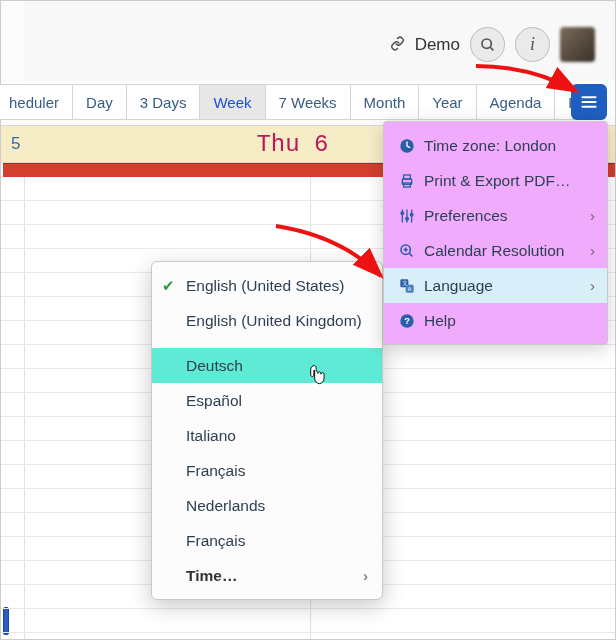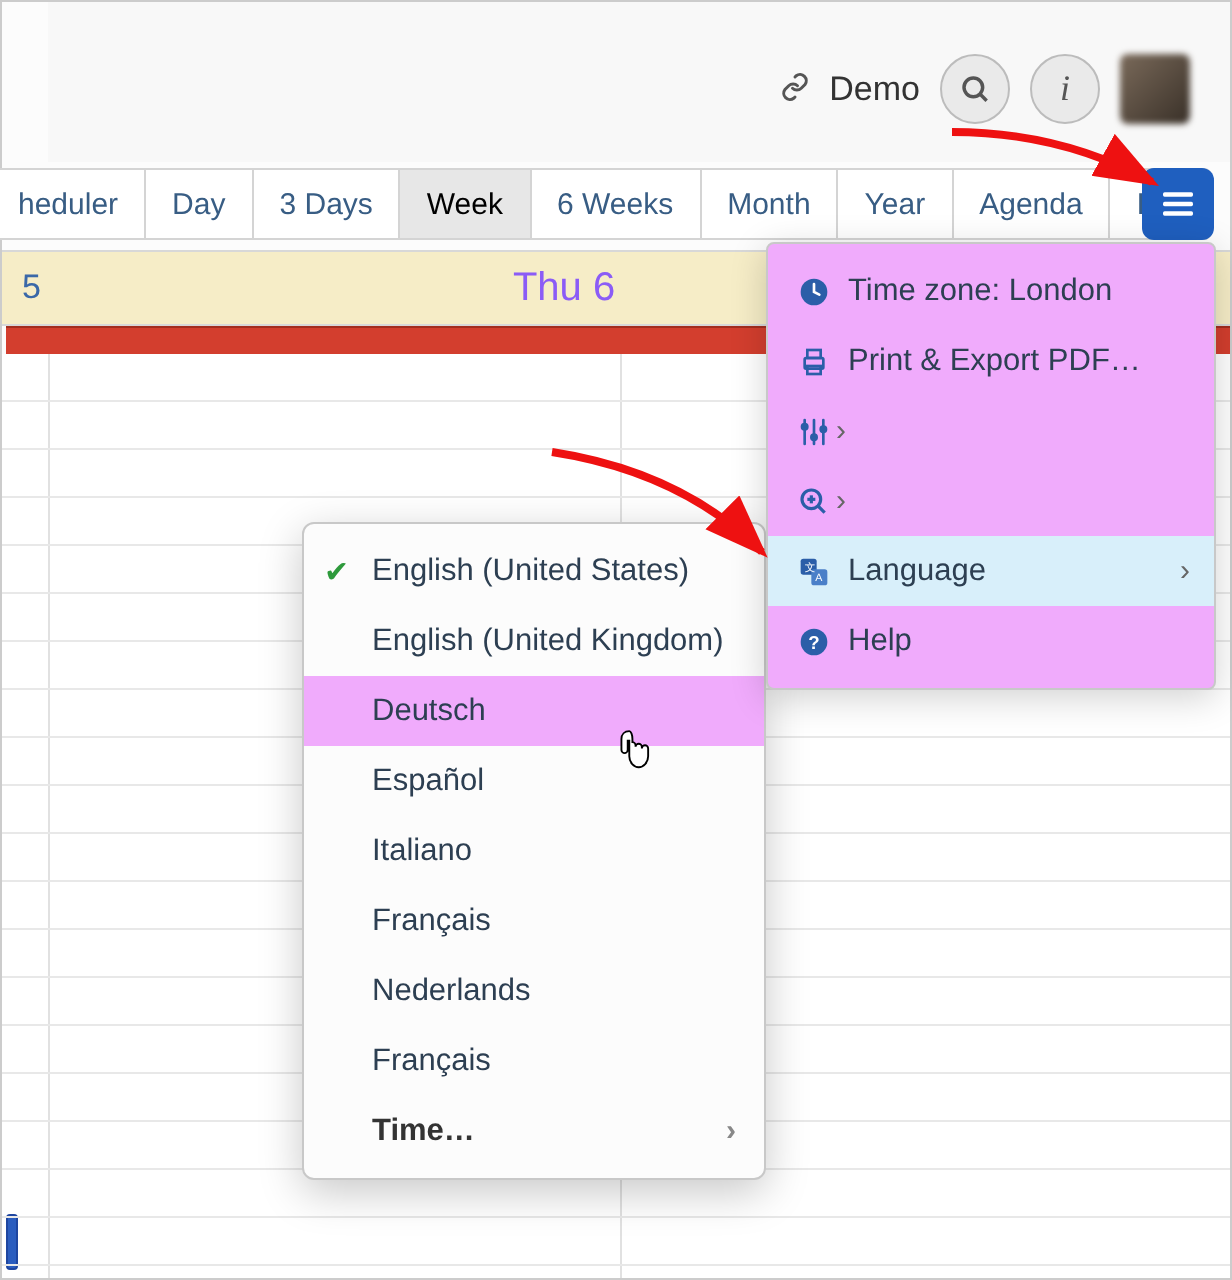--- a/index.html
+++ b/index.html
@@ -12,28 +12,28 @@
   .link-icon { color: #555; font-size: 14px; }
   .demo-label { color: #333; font-size: 17px; }
   .round-btn { width: 35px; height: 35px; border-radius: 50%; border: 1.5px solid #bcbcbc; background: #eaeaea; display: flex; align-items: center; justify-content: center; color: #555; font-style: italic; font-family: Georgia, serif; font-size: 18px; cursor: pointer; }
   .round-btn.search { font-style: normal; }
   .avatar { width: 35px; height: 35px; border-radius: 4px; background: linear-gradient(135deg,#7a6a5a,#393028); position: relative; overflow:hidden; filter: blur(1.5px); }
 
   
   .tabs { position: absolute; top: 83px; left: -6px; display: flex; height: 36px; border: 1px solid #d4d4d4; border-radius: 4px; background: #fff; }
   .tab { padding: 0 13px; display:flex; align-items:center; color:#385d84; font-size:15px; border-right:1px solid #d4d4d4; cursor:pointer; white-space:nowrap; }
   .tab:last-child { border-right:none; }
-  .tab.active { background:#e7e7e7; color:#000000; }
+  .tab.active { background:#e7e7e7; color:#1d4ed8; }
   .hamburger { position:absolute; top:83px; right:8px; width:36px; height:36px; border-radius:6px; background:#1f5fbf; display:flex; align-items:center; justify-content:center; cursor:pointer; }
   .hamburger svg { fill:#fff; }
 
   
   .daystrip { position:absolute; top:124px; left:0; right:0; height:38px; background:#f6edc7; border-top:1px solid #d8d8d8; border-bottom:1px solid #d8d8d8; display:flex; align-items:center; }
   .daystrip .prev { margin-left:10px; color:#3a68a8; font-size:17px; }
-  .daystrip .curr { margin-left:236px; color:#8b5cf6; font-size:20px; }
+  .daystrip .curr { margin-left:236px; color:#be185d; font-size:24px;font-family:Liberation Mono, monospace; }
 
   .redbar { position:absolute; top:162px; left:2px; right:0; height:14px; background:#d33e2e; border-top:1px solid #a32d1f; }
 
   
   .grid { position:absolute; top:176px; left:0; right:0; bottom:0; background:#fff; }
   .grid .row { position:absolute; left:0; right:0; height:24px; border-bottom:1px solid #e8e8e8; }
   .grid .col0 { position:absolute; top:0; bottom:0; left:23px; width:1px; background:#e1e1e1; }
   .grid .col1 { position:absolute; top:0; bottom:0; left:309px; width:1px; background:#e1e1e1; }
   .bluebox { position:absolute; left:2px; top:430px; width:6px; height:28px; background:#2a5dbf; border:1px solid #1e46a0; border-radius:2px; }
 
@@ -42,21 +42,21 @@
   .menu-item { display:flex; align-items:center; height:35px; padding:0 12px; color:#2d3f52; font-size:15.5px; cursor:pointer; position:relative; }
   .menu-item.highlight { background:#d8effa; }
   .menu-item .ico { width:22px; display:flex; justify-content:center; }
   .menu-item .lbl { flex:1; margin-left:6px; white-space:nowrap; overflow:hidden; text-overflow:ellipsis; }
   .menu-item .chev { color:#666; font-size:15px; }
 
   
   .submenu { position:absolute; top:260px; left:150px; width:232px; background:#fcfcfc; border:1px solid #c8c8c8; border-radius:6px; box-shadow:0 6px 22px rgba(0,0,0,.22); padding:6px 0; z-index:25;text-align:right; }
   .sub-item { display:flex; align-items:center; height:35px; padding:0 14px 0 34px; font-size:15.5px; color:#2d3f52; cursor:pointer; position:relative; }
   .sub-item.checked::before { content:"✔"; position:absolute; left:10px; color:#2e9a3c; font-size:15px; }
-  .sub-item.hover { background:#f0abfc; }
+  .sub-item.hover { background:#5eead4;margin-top:10px; }
   .sub-item.more { font-weight:600; color:#333; }
   .sub-item .chev { margin-left:auto; color:#888; font-size:15px; }
 
   
   .arrow { position:absolute; z-index:40; pointer-events:none; }
 
   
   .cursor { position:absolute; top:363px; left:306px; z-index:50; font-size:20px; pointer-events:none; }
   .cursor svg { width:20px; height:22px; }
 
@@ -84,21 +84,21 @@
       <div class="round-btn">i</div>
       <div class="avatar"></div>
     </div>
   </div>
 
   <div class="tabs">
     <div class="tab">heduler</div>
     <div class="tab">Day</div>
     <div class="tab">3 Days</div>
     <div class="tab active">Week</div>
-    <div class="tab">6 Weeks</div>
+    <div class="tab">7 Weeks</div>
     <div class="tab">Month</div>
     <div class="tab">Year</div>
     <div class="tab">Agenda</div>
     <div class="tab">List</div>
   </div>
   <div class="hamburger">
     <svg width="20" height="20" viewBox="0 0 24 24">
         <rect x="3" y="5" width="18" height="2.6" rx="1"></rect>
         <rect x="3" y="10.7" width="18" height="2.6" rx="1"></rect>
         <rect x="3" y="16.4" width="18" height="2.6" rx="1"></rect>
@@ -179,31 +179,33 @@
       <span class="ico">
         <svg width="16" height="16" viewBox="0 0 24 24" stroke="#2b5ea8" stroke-width="2" fill="none" stroke-linecap="round">
             <line x1="5" y1="3" x2="5" y2="21"></line>
             <line x1="12" y1="3" x2="12" y2="21"></line>
             <line x1="19" y1="3" x2="19" y2="21"></line>
             <circle cx="5" cy="8" r="2" fill="#2b5ea8"></circle>
             <circle cx="12" cy="16" r="2" fill="#2b5ea8"></circle>
             <circle cx="19" cy="10" r="2" fill="#2b5ea8"></circle>
           </svg>
       </span>
+      <span class="lbl">Preferences</span>
       <span class="chev">›</span>
     </div>
     <div class="menu-item">
       <span class="ico">
         <svg width="16" height="16" viewBox="0 0 24 24" fill="none" stroke="#2b5ea8" stroke-width="2.4">
             <circle cx="10" cy="10" r="7"></circle>
             <line x1="20" y1="20" x2="15" y2="15"></line>
             <line x1="7" y1="10" x2="13" y2="10"></line>
             <line x1="10" y1="7" x2="10" y2="13"></line>
           </svg>
       </span>
+      <span class="lbl">Calendar Resolution</span>
       <span class="chev">›</span>
     </div>
     <div class="menu-item highlight">
       <span class="ico">
         <svg width="16" height="16" viewBox="0 0 24 24" fill="#2b5ea8">
             <rect x="2" y="2" width="12" height="12" rx="2"></rect>
             <rect x="10" y="10" width="12" height="12" rx="2" fill="#4a7fc8"></rect>
             <text x="5" y="11" font-size="8" fill="#fff" font-family="Arial">文</text>
             <text x="13" y="19" font-size="8" fill="#fff" font-family="Arial">A</text>
           </svg>

